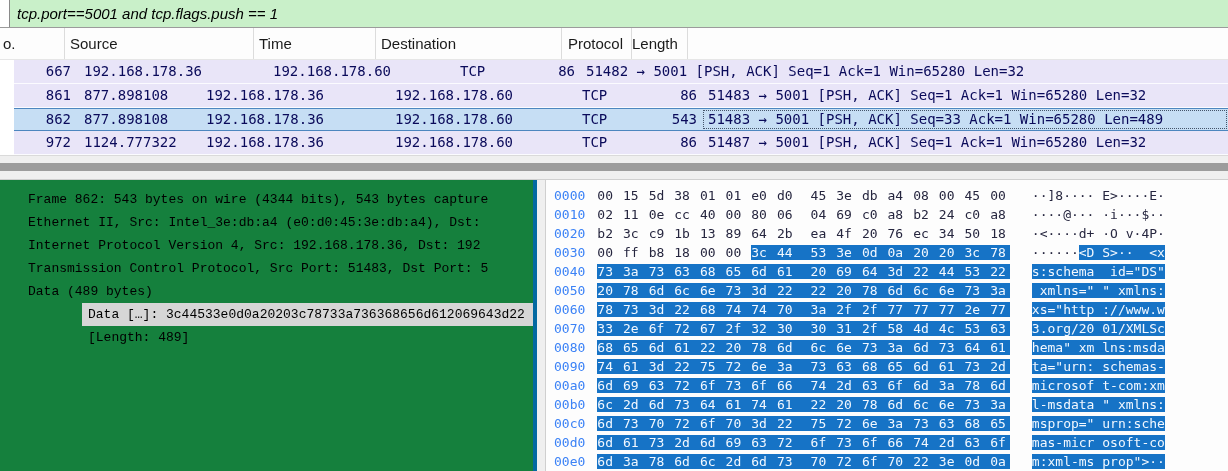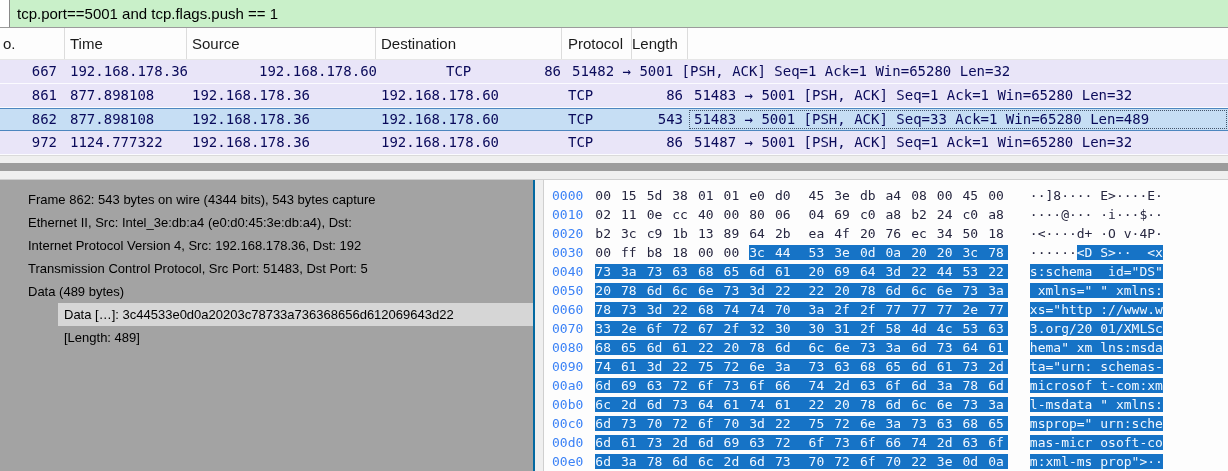--- a/index.html
+++ b/index.html
@@ -1,57 +1,57 @@
 <!DOCTYPE html>
 <html><head>
 <meta charset="utf-8">
 <style>
   html,body{margin:0;padding:0;}
   body{
     width:1228px;height:471px;overflow:hidden;background:#efefef;
     font-family:"Liberation Sans",sans-serif;display:flex;flex-direction:column;
   }
   
-  .filter-bar{height:27px;display:flex;background:#fff;border-bottom:1px solid #9b9b9b;flex:0 0 auto;}
+  .filter-bar{height:27px;display:flex;background:#fff;border-bottom:1px solid #9b9b9b;flex:0 0 auto;font-style:italic;}
   .filter-left{width:9px;background:#ffffff;border-right:1px solid #8a8a8a;}
   .filter-input{flex:1;background:#c9f0c9;display:flex;align-items:center;
     padding-left:7px;font-size:15px;color:#000;white-space:pre;overflow:hidden;}
   
   .packet-list{background:#fff;flex:0 0 auto;}
   .pl-header{display:flex;height:31px;align-items:stretch;font-size:15px;color:#1a1a1a;
     background:#fdfdfd;border-bottom:1px solid #e6e6e6;}
   .pl-header .cell{border-right:1px solid #dcdcdc;display:flex;align-items:center;
     box-sizing:border-box;overflow:hidden;white-space:pre;}
   .pkt-row{display:flex;height:23px;line-height:23px;
     font-family:"DejaVu Sans Mono","Liberation Mono",monospace;font-size:14px;
-    color:#0a0a5a;background:#e9e5f8;border-bottom:1px solid #fbfbff;}
+    color:#0a0a5a;background:#e9e5f8;border-bottom:1px solid #fbfbff;margin-left:14px;}
   .pkt-row.selected{background:#c6def4;border-top:1px solid #4d86bf;
     border-bottom:1px solid #4d86bf;height:21px;line-height:21px;}
   .cell{box-sizing:border-box;overflow:hidden;white-space:pre;}
   .c0{width:65px;text-align:right;padding-right:8px;}
   .c1{width:122px;padding-left:5px;}
   .c2{width:189px;padding-left:5px;}
   .c3{width:186px;padding-left:5px;}
   .c4{width:70px;padding-left:6px;}
   .c5{width:56px;text-align:right;padding-right:5px;}
   .c6{flex:1;padding-left:6px;}
   .pl-header .c0{text-align:left;padding-left:3px;}
   .pkt-row.selected .c6{outline:1px dotted #44546a;outline-offset:-2px;}
   
   .splitter-band{height:23px;background:#efefef;position:relative;
     border-top:1px solid #dadada;flex:0 0 auto;}
   .splitter-bar{position:absolute;top:7px;left:0;right:0;height:8px;background:#9c9c9c;}
   
   .bottom{display:flex;flex:1;overflow:hidden;border-top:1px solid #cfcfcf;}
-  .details-pane{width:533px;flex:0 0 auto;background:#a3a3a3;border-right:2px solid #0369a1;
-    font-family:Liberation Sans, sans-serif;font-size:13px;color:#000;
+  .details-pane{width:533px;flex:0 0 auto;background:#15803d;border-right:4px solid #0369a1;
+    font-family:Liberation Mono, monospace;font-size:13px;color:#000;
     padding-top:8px;overflow:hidden;}
   .dline{height:23px;line-height:23px;white-space:pre;overflow:hidden;}
   .lvl0{margin-left:28px;}
-  .lvl1{margin-left:58px;padding-left:6px;}
+  .lvl1{margin-left:82px;padding-left:6px;}
   .dline.sel{background:#d6d6d6;}
   .pane-gap{width:8px;background:#efefef;flex:0 0 auto;}
   .hex-pane{flex:1;background:#fdfdfd;border-left:1px solid #cfcfcf;
     font-family:"DejaVu Sans Mono","Liberation Mono",monospace;font-size:13px;color:#26263f;
     padding:6px 0 0 8px;overflow:hidden;}
   .hex-row{height:19px;line-height:19px;white-space:pre;}
   .offset{color:#3b82f6;padding-right:12px;}
   .byte{padding-right:10px;}
   .byte.g8{padding-right:18px;}
   .byte.last{padding-right:4px;}
@@ -62,22 +62,22 @@
 <body>
 
 <div class="filter-bar">
   <div class="filter-left"></div>
   <div class="filter-input">tcp.port==5001 and tcp.flags.push == 1</div>
 </div>
 
 <div class="packet-list">
   <div class="pl-header">
       <div class="cell c0">o.</div>
+      <div class="cell c2">Source</div>
       <div class="cell c1">Time</div>
-      <div class="cell c2">Source</div>
       <div class="cell c3">Destination</div>
       <div class="cell c4">Protocol</div>
       <div class="cell c5">Length</div>
     </div>
   <div>
       <div class="pkt-row">
         <div class="cell c0">667</div>
         <div class="cell c2">192.168.178.36</div>
         <div class="cell c3">192.168.178.60</div>
         <div class="cell c4">TCP</div>

